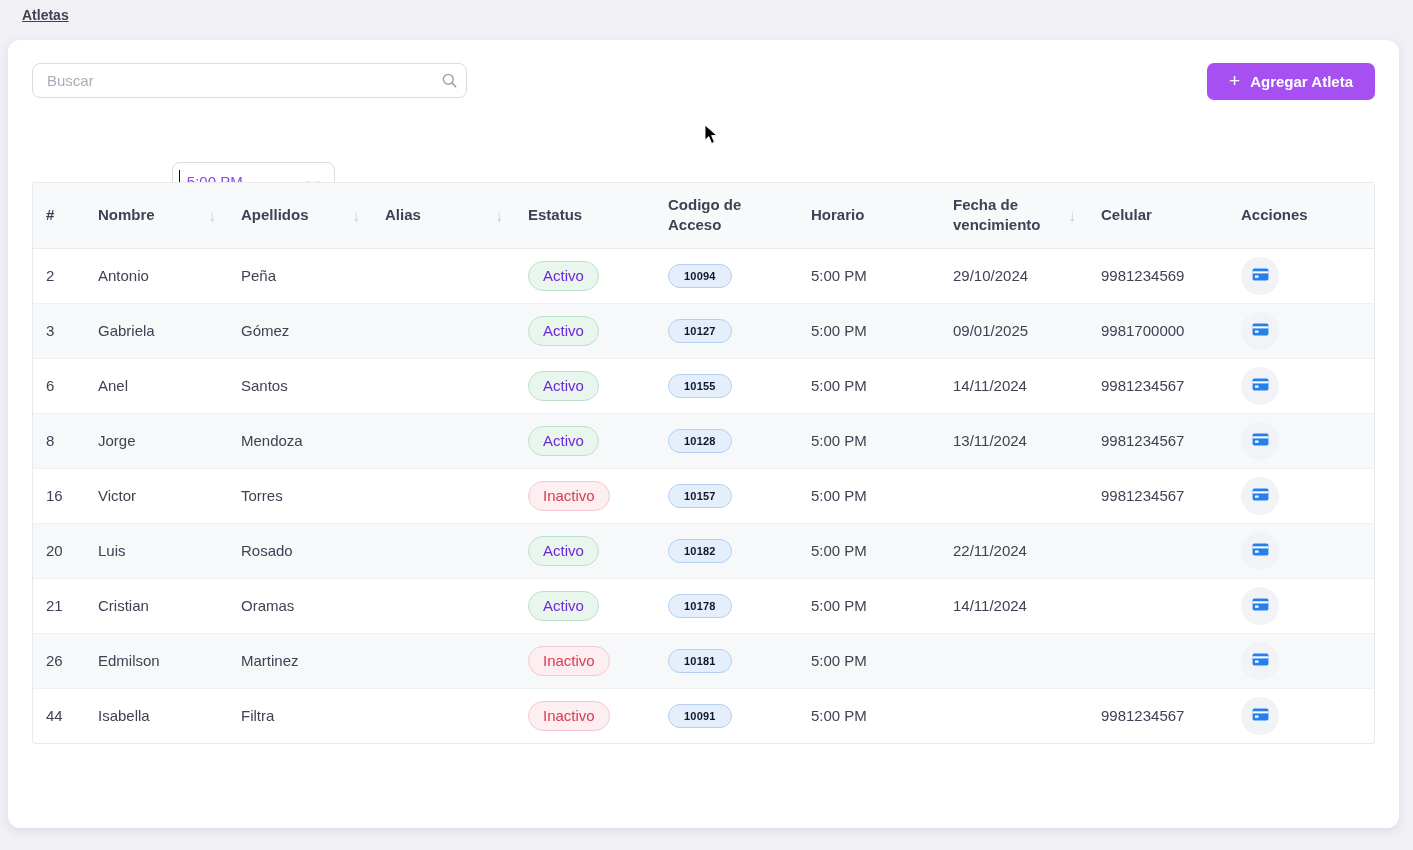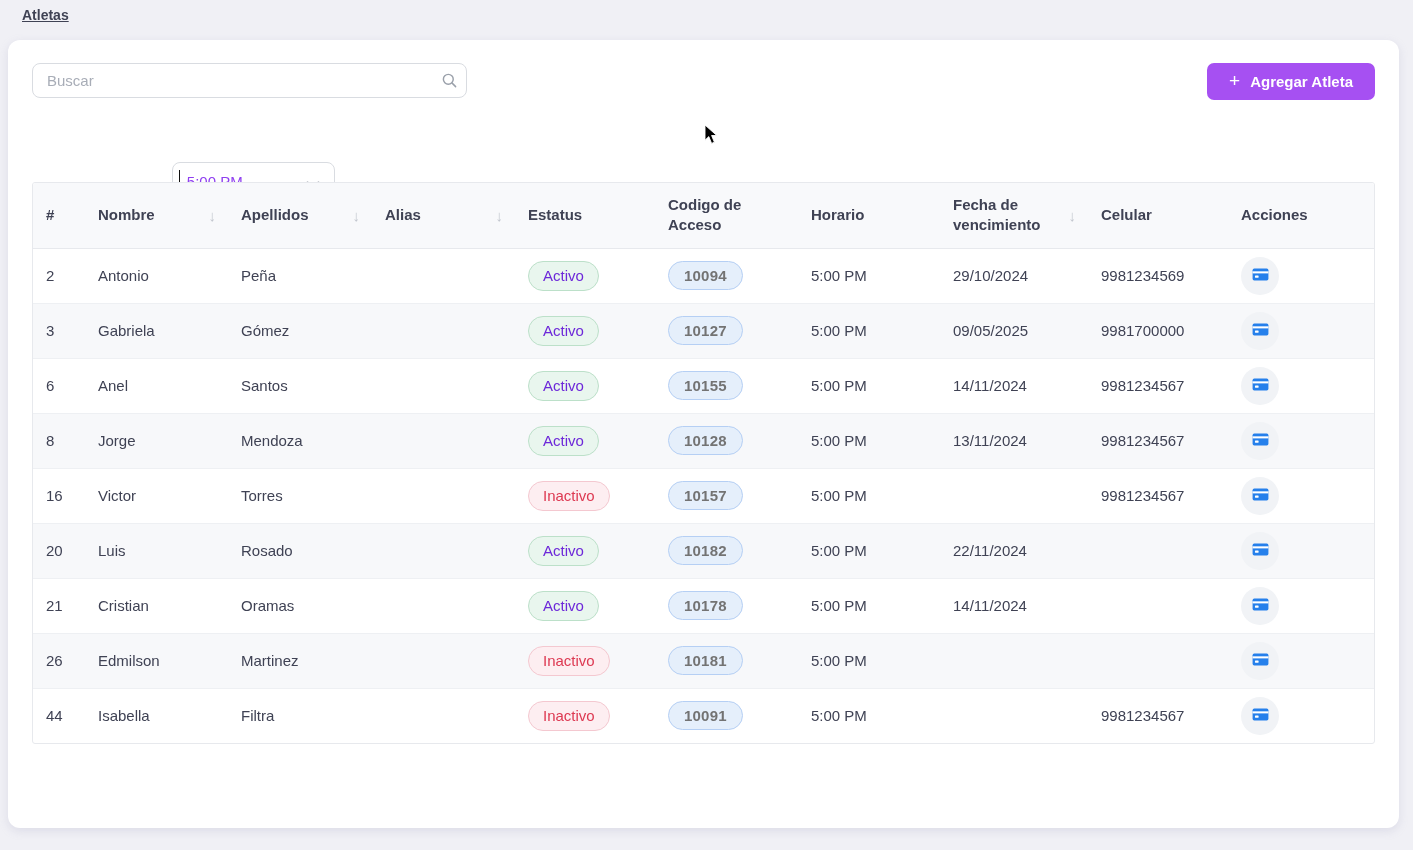--- a/index.html
+++ b/index.html
@@ -88,22 +88,22 @@
   tbody tr:first-child td { border-top:none; }
   tbody tr:nth-child(even) { background:#f7f8fa; }
   .pill {
     display:inline-block; padding:5px 14px; border-radius:999px;
     font-size:15px; line-height:1.2;
   }
   .pill.activo  { color:#6d28d9; background:#e9f6ee; border:1px solid #bce0c9; }
   .pill.inactivo{ color:#dd3952; background:#fdeef1; border:1px solid #f4c8d0;text-align:right; }
   .code-pill {
     display:inline-block; padding:5px 15px; border-radius:999px;
-    font-size:15px; font-weight:700; letter-spacing:.2px;
-    color:#737373; background:#e5effb; border:1px solid #b5cff4;
+    font-size:11px; font-weight:700; letter-spacing:.2px;
+    color:#0f172a; background:#e5effb; border:1px solid #b5cff4;
   }
   .action-btn {
     width:38px; height:38px; border-radius:50%;
     background:#f1f3f6; border:none; cursor:pointer;
     display:flex; align-items:center; justify-content:center;
   }
   
   .cursor { position:absolute; left:704px; top:124px; z-index:50; pointer-events:none; }
 </style>
 </head>
@@ -236,21 +236,21 @@
             </td>
           </tr>
           <tr>
             <td>3</td>
             <td>Gabriela</td>
             <td>Gómez</td>
             <td></td>
             <td><span class="pill activo">Activo</span></td>
             <td><span class="code-pill">10127</span></td>
             <td>5:00 PM</td>
-            <td>09/05/2025</td>
+            <td>09/01/2025</td>
             <td>9981700000</td>
             <td>
               <button class="action-btn">
                 <span><svg width="19" height="19" viewBox="0 0 24 24">
                     <rect x="2" y="4.5" width="20" height="15" rx="2.2" fill="#2680eb"></rect>
                     <rect x="2" y="8" width="20" height="2.6" fill="#ffffff"></rect>
                     <rect x="5" y="13.2" width="4.6" height="2.8" rx="0.6" fill="#ffffff"></rect>
                   </svg></span>
               </button>
             </td>

